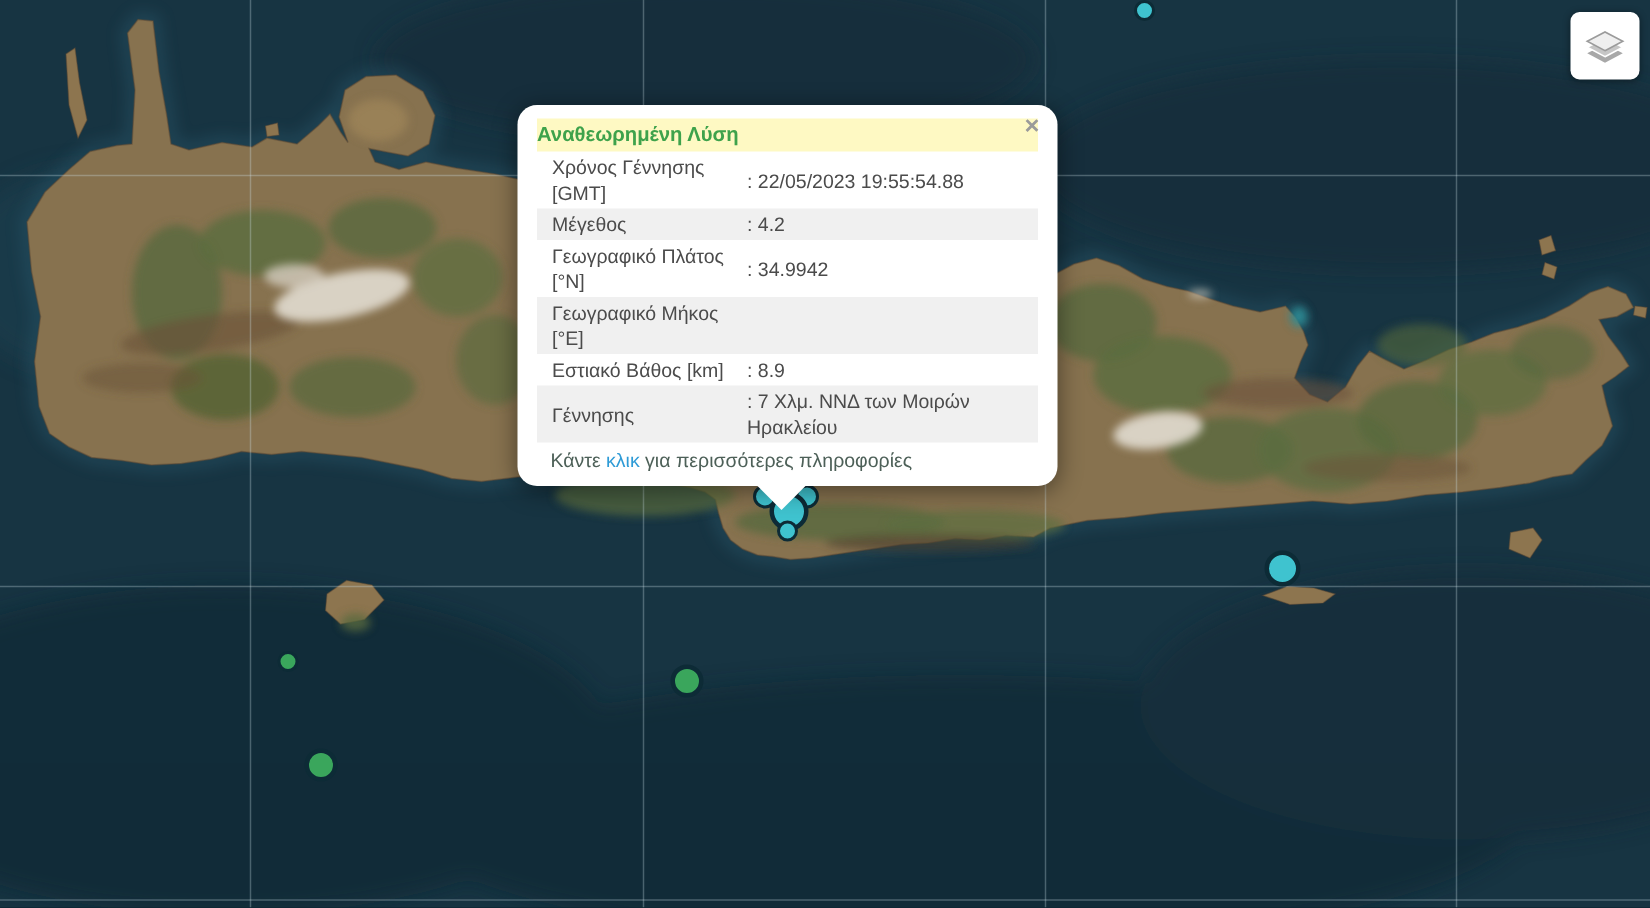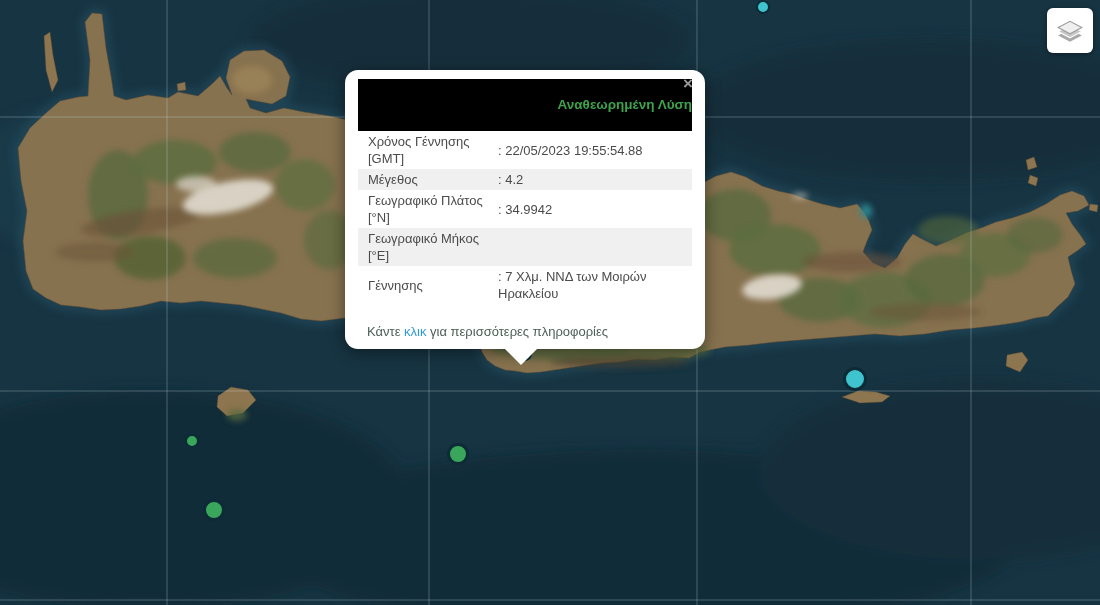--- a/index.html
+++ b/index.html
@@ -16,27 +16,27 @@
   .popup{position:absolute;left:345px;top:70px;width:360px;background:#ffffff;
          border-radius:13px;box-shadow:0 3px 16px rgba(0,0,0,.45);
          color:#4b4b4b;font-size:13px;}
   .popup .tip{position:absolute;left:159px;bottom:-16px;width:0;height:0;
          border-left:17px solid transparent;border-right:17px solid transparent;
          border-top:17px solid #ffffff;}
   .close-btn{position:absolute;top:4px;right:7px;width:20px;height:20px;border:0;
          background:none;color:#9a9a9a;font-size:17px;font-weight:bold;
          line-height:18px;padding:0;cursor:pointer;font-family:inherit;}
   .ptable{margin:9px 13px 0 13px;}
-  .ptitle{background:#000000;color:#3ea24b;font-weight:bold;font-size:13.5px;
-          text-align:right;padding:18px 0;line-height:16px;}
+  .ptitle{background:#fef9c3;color:#3ea24b;font-weight:bold;font-size:13.5px;
+          text-align:left;padding:3px 0;line-height:16px;}
   .trow{display:flex;align-items:center;}
   .rows .trow:nth-child(even){background:#f0f0f0;}
   .plabel{width:124px;padding:2px 6px 2px 10px;line-height:17px;flex:none;}
   .pvalue{flex:1;padding:2px 8px 2px 0;line-height:17px;}
-  .pfooter{padding:4px 22px 9px 22px;color:#4d6058;line-height:16px;margin-top:16px;}
+  .pfooter{padding:4px 22px 9px 22px;color:#4d6058;line-height:16px;}
   .pfooter a{color:#2f9bd6;text-decoration:none;cursor:pointer;}
 
   
   .layers-btn{position:absolute;top:8px;right:7px;width:46px;height:45px;
          background:#ffffff;border:0;border-radius:6px;cursor:pointer;
          display:flex;align-items:center;justify-content:center;
          box-shadow:0 1px 5px rgba(0,0,0,.4);}
 </style>
 </head>
 <body>
@@ -155,20 +155,24 @@
           <div class="pvalue">: 4.2</div>
         </div>
         <div class="trow">
           <div class="plabel">Γεωγραφικό Πλάτος [°N]</div>
           <div class="pvalue">: 34.9942</div>
         </div>
         <div class="trow">
           <div class="plabel">Γεωγραφικό Μήκος [°E]</div>
         </div>
         <div class="trow">
+          <div class="plabel">Εστιακό Βάθος [km]</div>
+          <div class="pvalue">: 8.9</div>
+        </div>
+        <div class="trow">
           <div class="plabel">Γέννησης</div>
           <div class="pvalue">: 7 Χλμ. ΝΝΔ των Μοιρών Ηρακλείου</div>
         </div>
       </div>
     </div>
     <div class="pfooter">
       <span>Κάντε </span><a>κλικ</a><span> για περισσότερες πληροφορίες</span>
     </div>
     <div class="tip"></div>
   </div>

